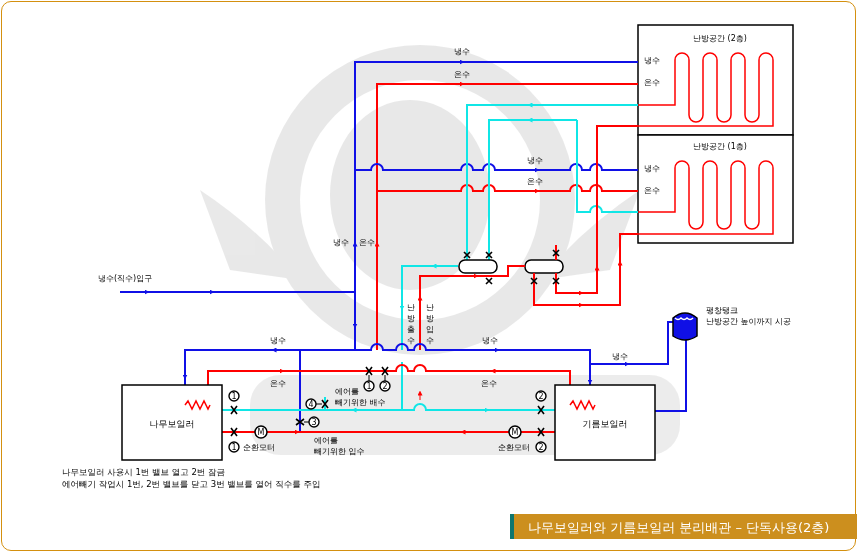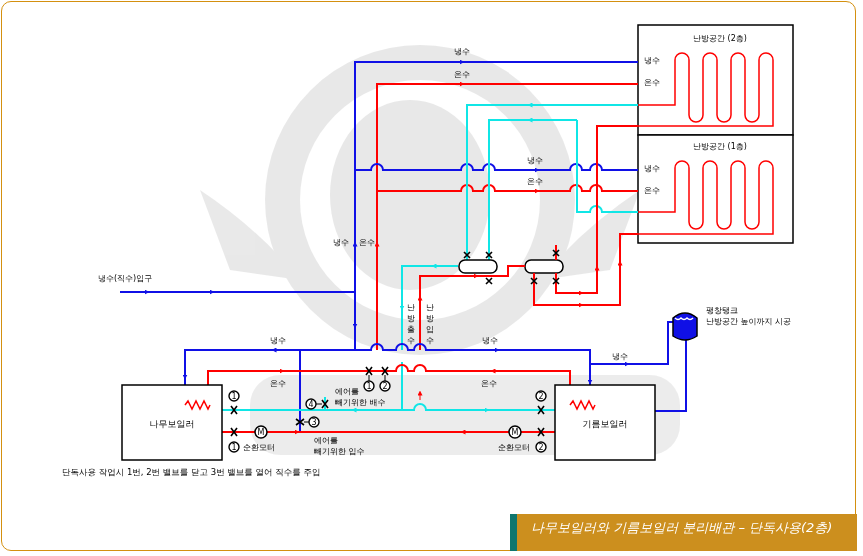--- a/index.html
+++ b/index.html
@@ -3,21 +3,21 @@
 <meta charset="utf-8">
 <style>
   html, body { margin:0; padding:0; background:#ffffff; }
   body { width:863px; height:556px; position:relative; overflow:hidden; font-family:"DejaVu Sans", sans-serif; }
   .frame { position:absolute; left:1px; top:1px; width:855px; height:550px; border:1.5px solid #d4900f; border-radius:10px; box-sizing:border-box; }
   svg { position:absolute; left:0; top:0; }
   .lbl { font-size:8px; fill:#000; font-family:"DejaVu Sans", sans-serif; }
   .lbl-b { font-size:9px; fill:#000; font-family:"DejaVu Sans", sans-serif; }
   .notes { position:absolute; left:62px; top:466px; font-size:8.5px; line-height:12px; color:#000; }
   .notes .title { text-decoration:underline; font-weight:bold; margin-bottom:8px; }
-  .banner { position:absolute; left:510px; top:514px; width:347px; height:37px; background:#cc8f1e; color:#fff; font-size:13px; line-height:27px; padding-left:14px; box-sizing:border-box; border-left:7px solid #0f766e;font-style:italic; }
+  .banner { position:absolute; left:510px; top:514px; width:347px; height:25px; background:#cc8f1e; color:#fff; font-size:13px; line-height:27px; padding-left:14px; box-sizing:border-box; border-left:4px solid #0f766e; }
 </style>
 </head>
 <body>
 
 <div class="frame"></div>
 
 <svg width="863" height="556" viewBox="0 0 863 556">
   <defs>
     <marker id="ab" viewBox="0 0 10 10" refX="5" refY="5" markerWidth="5" markerHeight="5" orient="auto">
         <path d="M0,0 L10,5 L0,10z" fill="#1010e6"></path>
@@ -251,16 +251,17 @@
   <text x="243" y="450" class="lbl">순환모터</text>
   <text x="498" y="450" class="lbl">순환모터</text>
 
   <text x="335" y="394" class="lbl">에어를</text>
   <text x="335" y="405" class="lbl">빼기위한 배수</text>
   <text x="314" y="443" class="lbl">에어를</text>
   <text x="314" y="454" class="lbl">빼기위한 입수</text>
 </svg>
 
 <div class="notes">
-  <div>단독사용 작업시 1번, 2번 밸브를 닫고 3번 밸브를 열어 직수를 주입</div>
+  <div>나무보일러 사용시 1번 밸브 열고 2번 잠금</div>
+  <div>에어빼기 작업시 1번, 2번 밸브를 닫고 3번 밸브를 열어 직수를 주입</div>
 </div>
 
 <div class="banner">나무보일러와 기름보일러 분리배관 – 단독사용(2층)</div>
 
 </body></html>

